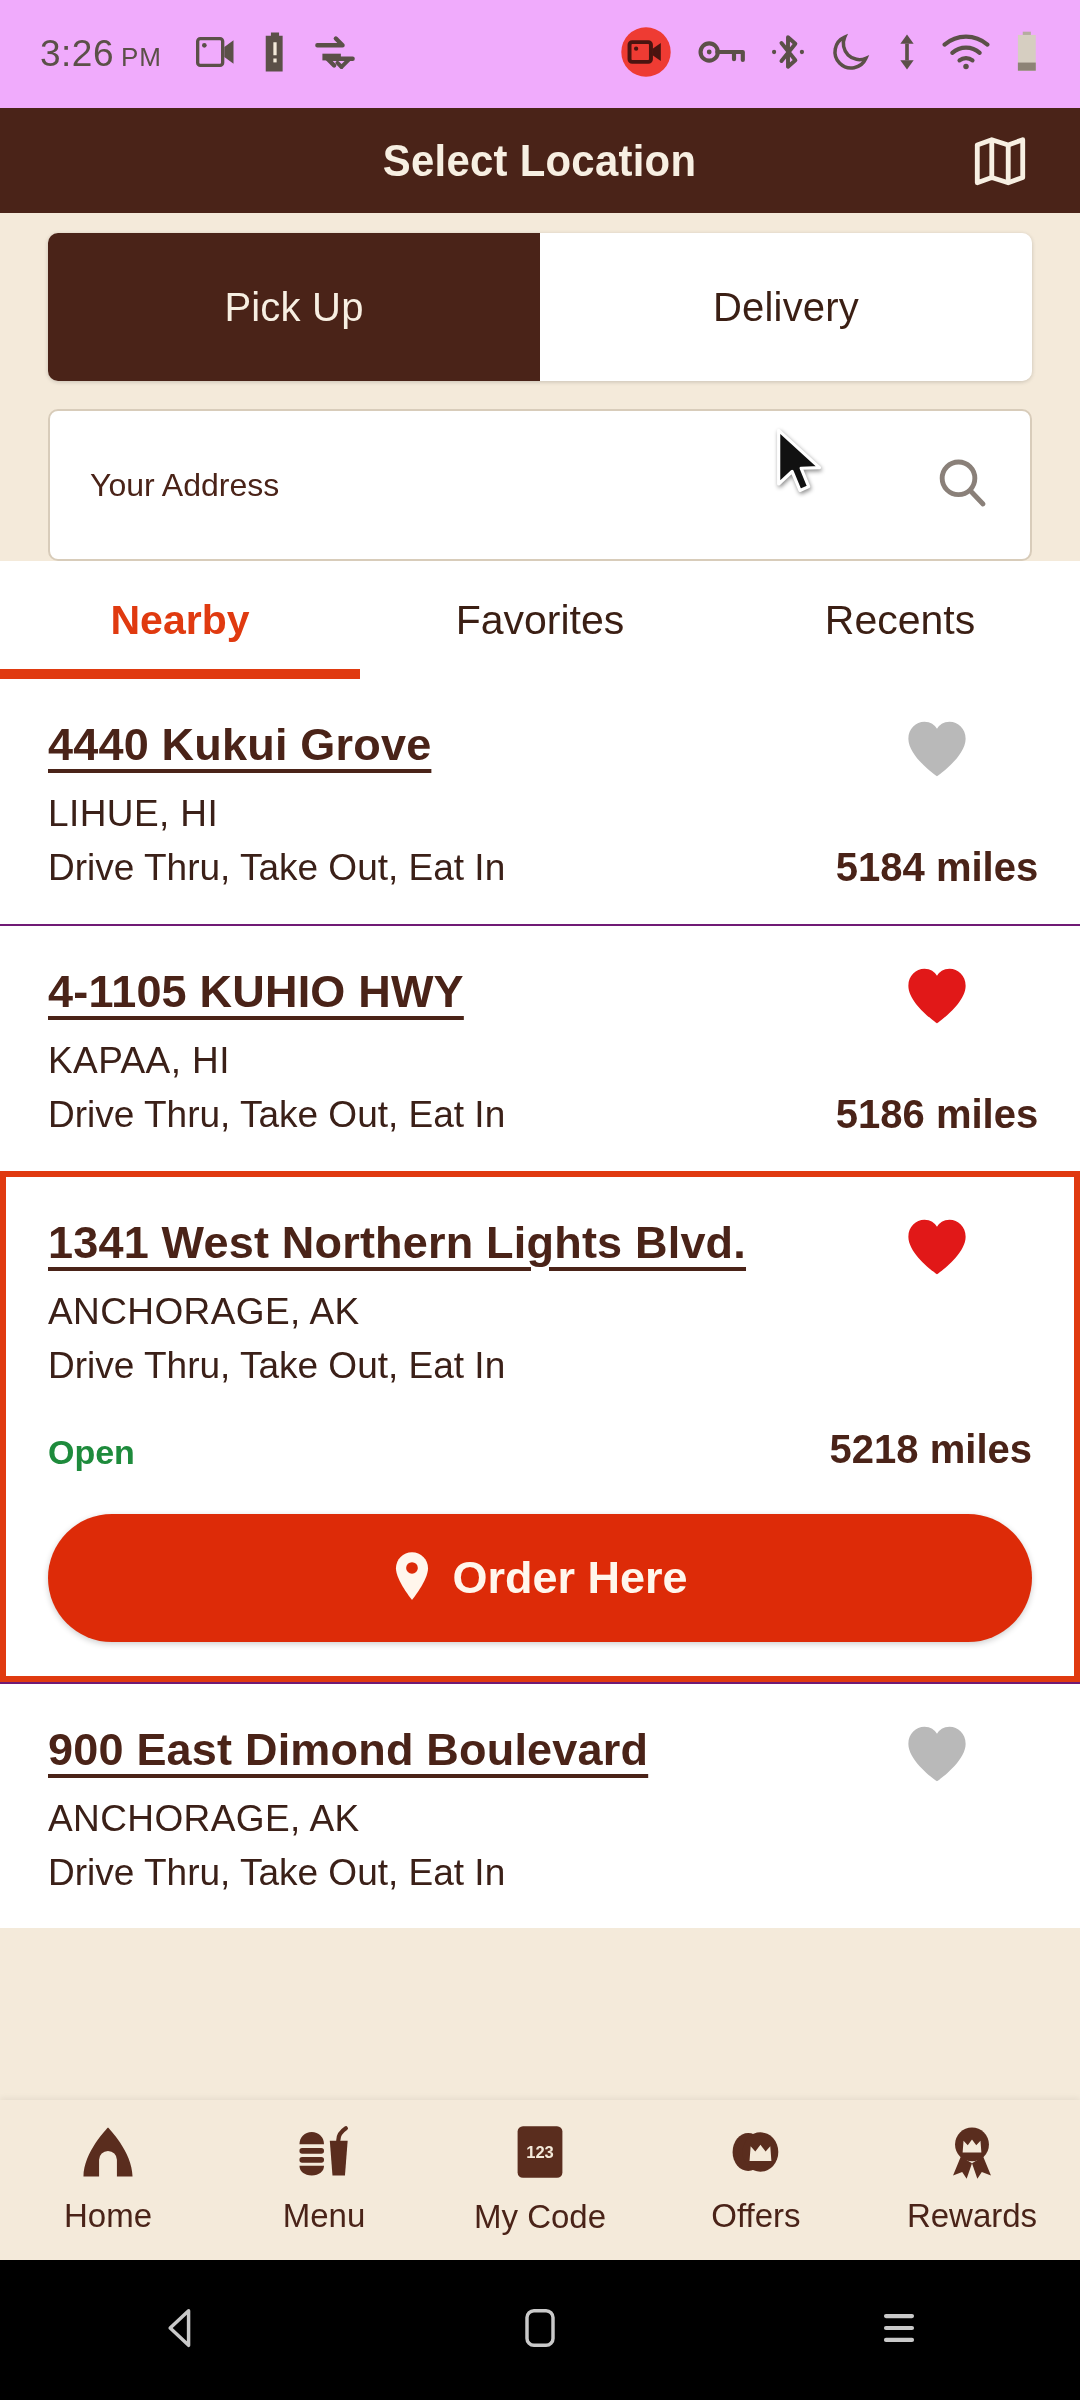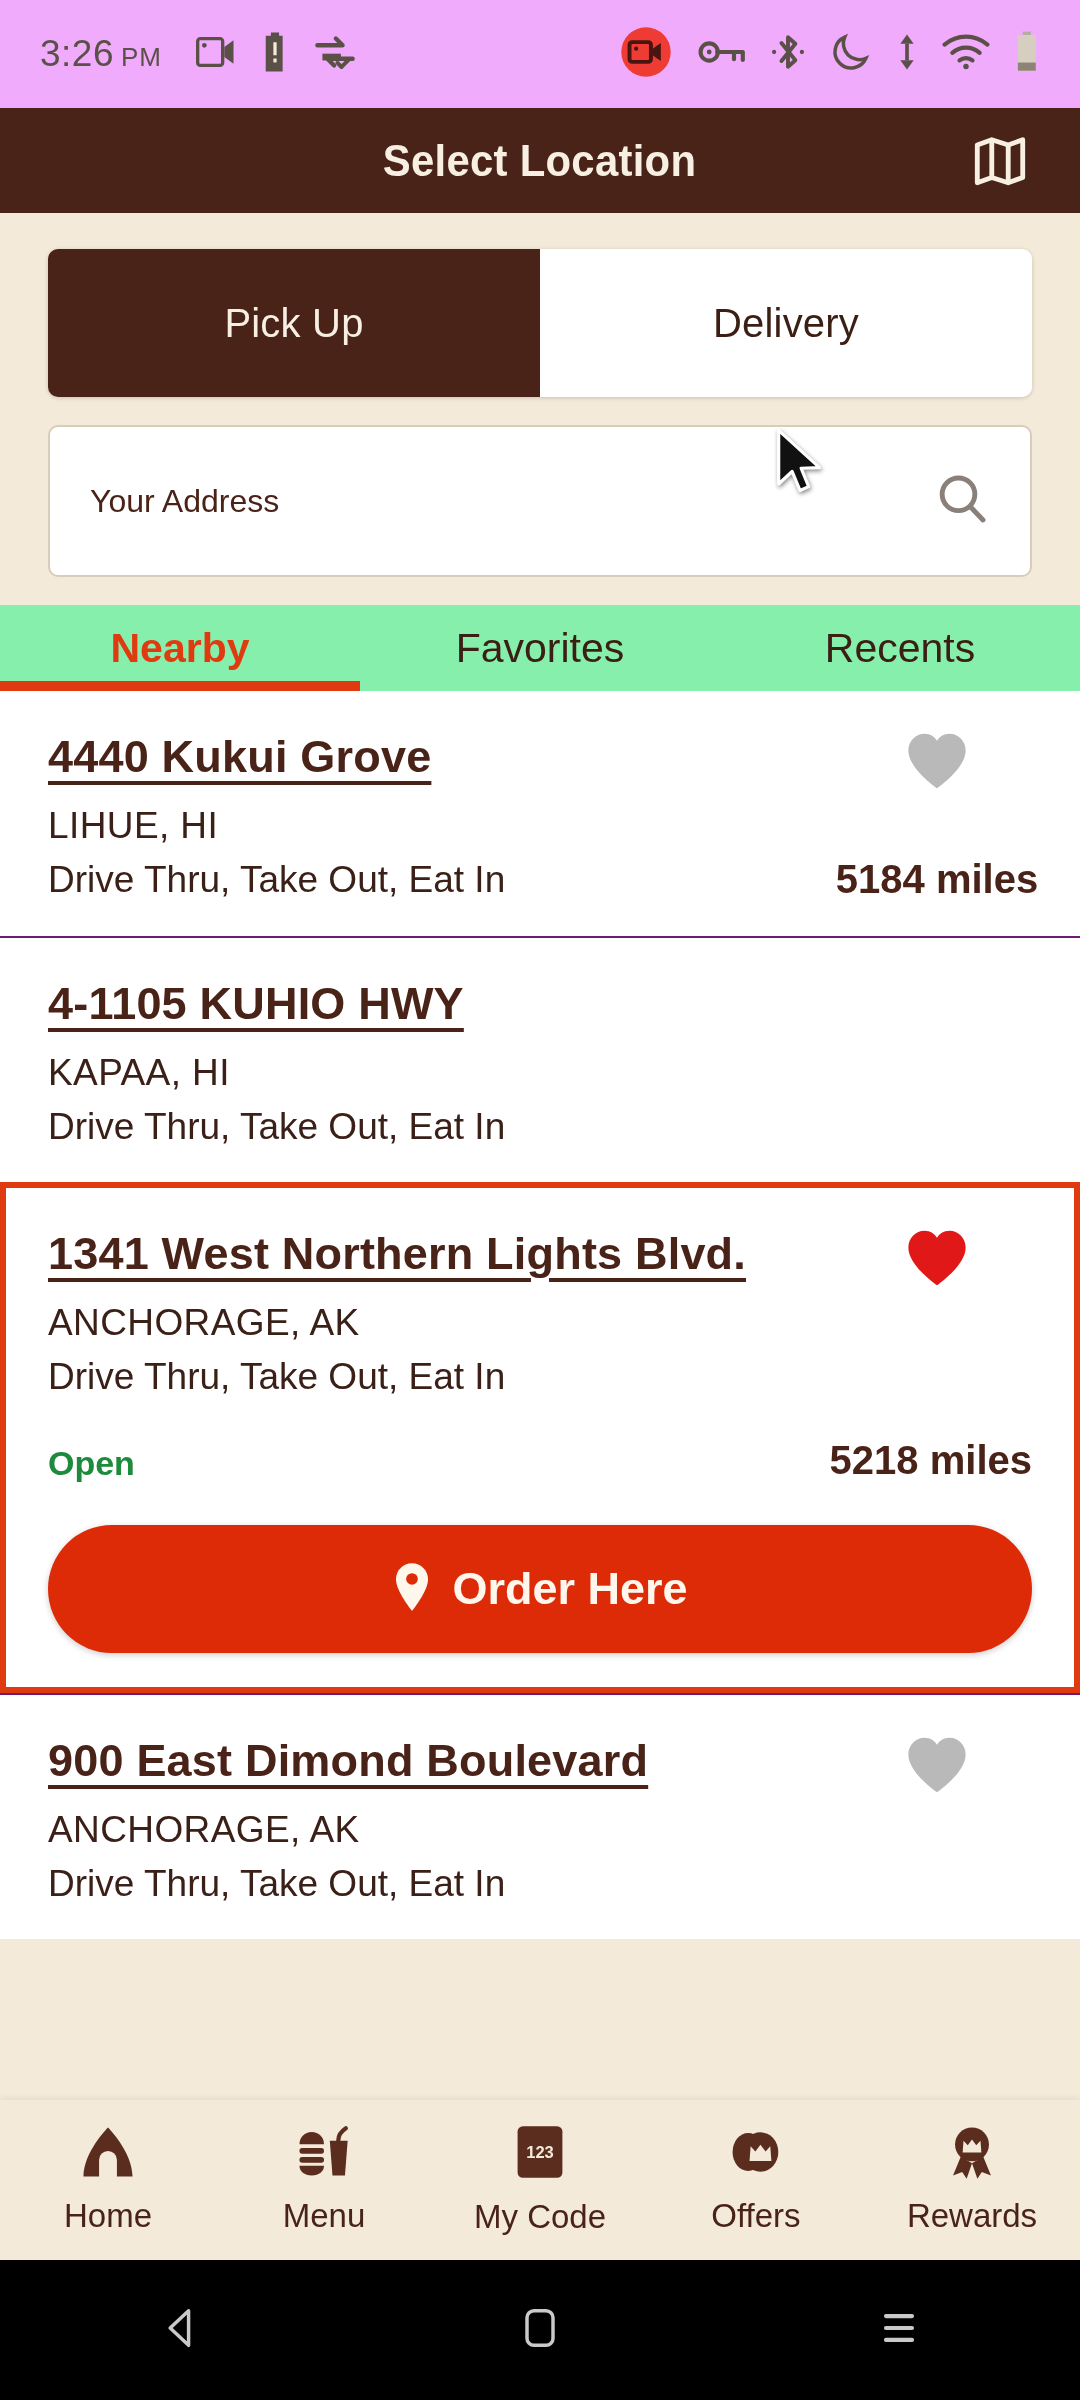--- a/index.html
+++ b/index.html
@@ -35,21 +35,21 @@
     font-family:"Liberation Sans Narrow","Liberation Sans",sans-serif;
     letter-spacing:.3px; transform:scaleX(.93);
   }
   .appbar-map { position:absolute; right:48px; top:50%; transform:translateY(-50%);
                 width:64px; height:64px; display:flex; align-items:center; justify-content:center; }
 
   
   .panel { background:#F4EADA; padding:0 48px; }
 
   .segmented {
-    margin-top:36px;
+    margin-top:20px;
     display:flex; height:148px;
     border-radius:10px; overflow:hidden;
     box-shadow:0 1px 4px rgba(0,0,0,.18);
   }
   .seg {
     flex:1; display:flex; align-items:center; justify-content:center;
     font-size:40px; letter-spacing:.2px;
     font-family:"Liberation Sans Narrow","Liberation Sans",sans-serif;
   }
   .seg.active { background:#4A2318; color:#F7EFE2; }
@@ -59,21 +59,21 @@
     margin-top:28px; height:152px; background:#fff;
     border:2px solid #D8CCBA; border-radius:10px;
     display:flex; align-items:center; padding:0 40px;
   }
   .searchbox .ph {
     flex:1; font-size:32px; color:#4A2318;
     font-family:"Liberation Sans Narrow","Liberation Sans",sans-serif;
   }
 
   
-  .tabs { display:flex; height:86px; background:#86efac;margin-top:28px; }
+  .tabs { display:flex; height:118px; background:#ffffff; }
   .tab {
     flex:1; display:flex; align-items:center; justify-content:center;
     font-size:41px; font-family:"Liberation Sans Narrow","Liberation Sans",sans-serif;
     position:relative; color:#3B1F14;
   }
   .tab.active { color:#E03A10; font-weight:bold; }
   .tab.active::after {
     content:""; position:absolute; left:0; right:0; bottom:0;
     height:10px; background:#E03A10;
   }
@@ -306,20 +306,28 @@
         </div>
       </div>
     </div>
 
     <div class="card">
       <div class="card-row">
         <div class="card-main">
           <div class="addr">4-1105 KUHIO HWY</div>
           <div class="city">KAPAA, HI</div>
           <div class="svcs">Drive Thru, Take Out, Eat In</div>
+        </div>
+        <div class="card-side">
+          <span>
+            <svg width="66" height="60" viewBox="0 0 24 22">
+                <path d="M12 21 C12 21 1.5 13.8 1.5 7.2 C1.5 3.6 4.3 1 7.4 1 C9.6 1 11.2 2.2 12 3.6 C12.8 2.2 14.4 1 16.6 1 C19.7 1 22.5 3.6 22.5 7.2 C22.5 13.8 12 21 12 21 Z" fill="#E11818"></path>
+              </svg>
+          </span>
+          <div class="miles miles-plain">5186 miles</div>
         </div>
       </div>
     </div>
 
     <div class="card highlight">
       <div class="card-row">
         <div class="card-main">
           <div class="addr">1341 West Northern Lights Blvd.</div>
           <div class="city">ANCHORAGE, AK</div>
           <div class="svcs">Drive Thru, Take Out, Eat In</div>

